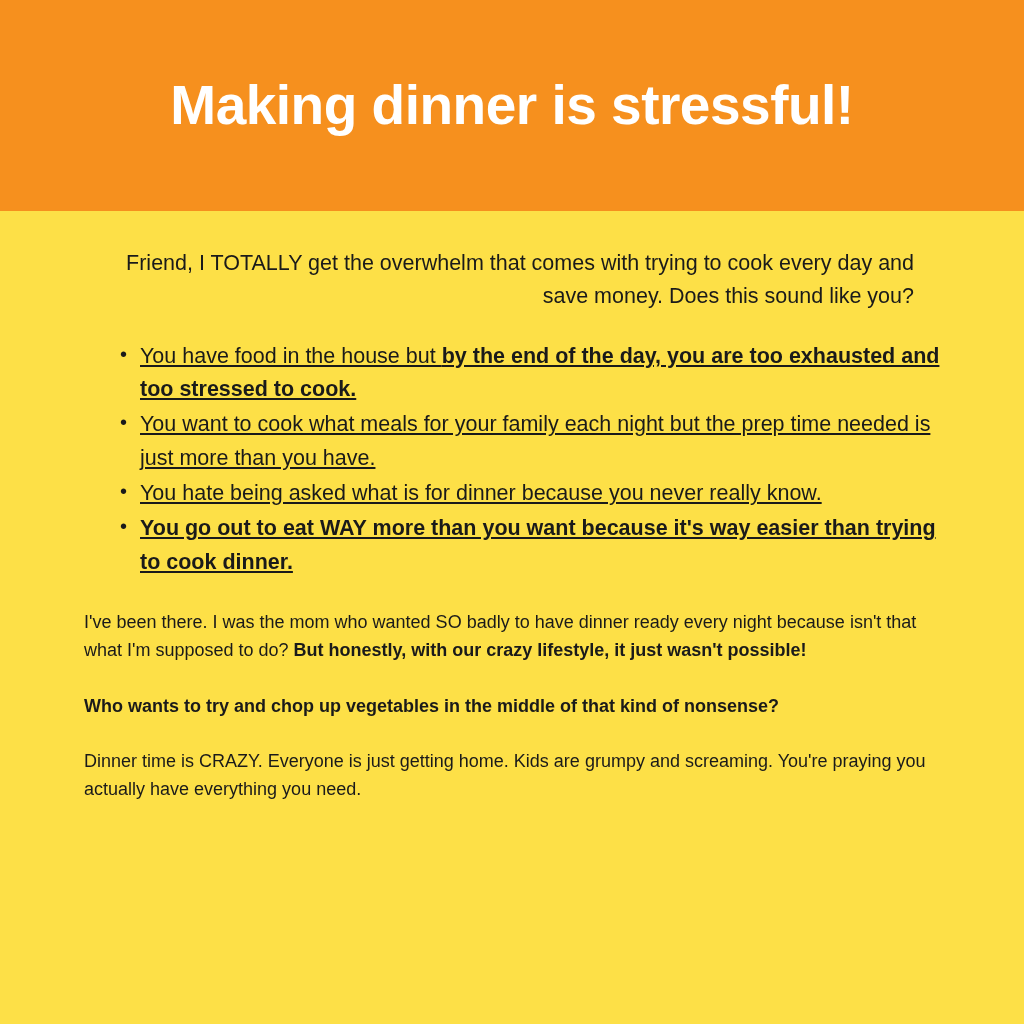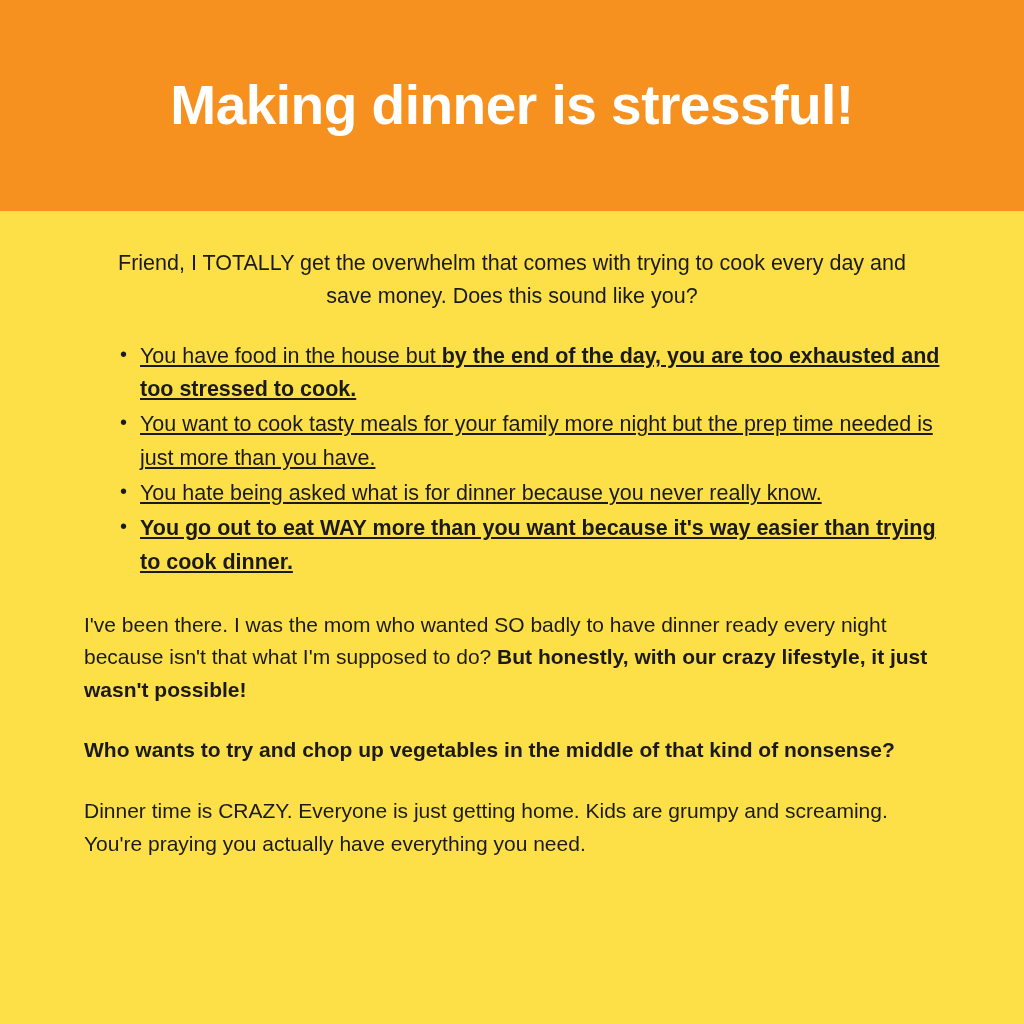--- a/index.html
+++ b/index.html
@@ -37,21 +37,21 @@
     text-align: center;
     line-height: 1.1;
     margin: 0;
     padding: 0 30px;
   }
   .content {
     padding: 0 84px;
     box-sizing: border-box;
   }
   .intro {
-    text-align: center;
+    text-align: right;
     font-size: 21.5px;
     line-height: 1.55;
     margin: 36px 26px 0 26px;
     color: #1a1a1a;
   }
   ul.pain-list {
     margin: 26px 0 0 0;
     padding-left: 36px;
     list-style: none;
   }
@@ -67,21 +67,21 @@
   ul.pain-list li::before {
     content: "\2022";
     position: absolute;
     left: 0;
     top: -1px;
     font-size: 20px;
     line-height: 1.55;
     color: #1a1a1a;
   }
   .para {
-    font-size: 21px;
+    font-size: 18px;
     line-height: 1.55;
     margin-top: 30px;
     color: #1a1a1a;
   }
   .para.tight {
     margin-top: 28px;
   }
   b, strong {
     font-weight: bold;
   }
@@ -97,21 +97,21 @@
 
   <div class="content">
 
     <p class="intro">Friend, I TOTALLY get the overwhelm that comes with trying to cook every day and save money. Does this sound like you?</p>
 
     <ul class="pain-list">
       <li>
         <span>You have food in the house but </span><b>by the end of the day, you are too exhausted and too stressed to cook.</b>
       </li>
       <li>
-        <span> You want to cook tasty meals for your family more night but the prep time needed is just more than you have.</span><b></b>
+        <span> You want to cook what meals for your family each night but the prep time needed is just more than you have.</span><b></b>
       </li>
       <li>
         <span>You hate being asked what is for dinner because you never really know.</span><b></b>
       </li>
       <li>
         <span></span><b>You go out to eat WAY more than you want because it's way easier than trying to cook dinner.</b>
       </li>
     </ul>
 
     <p class="para">

